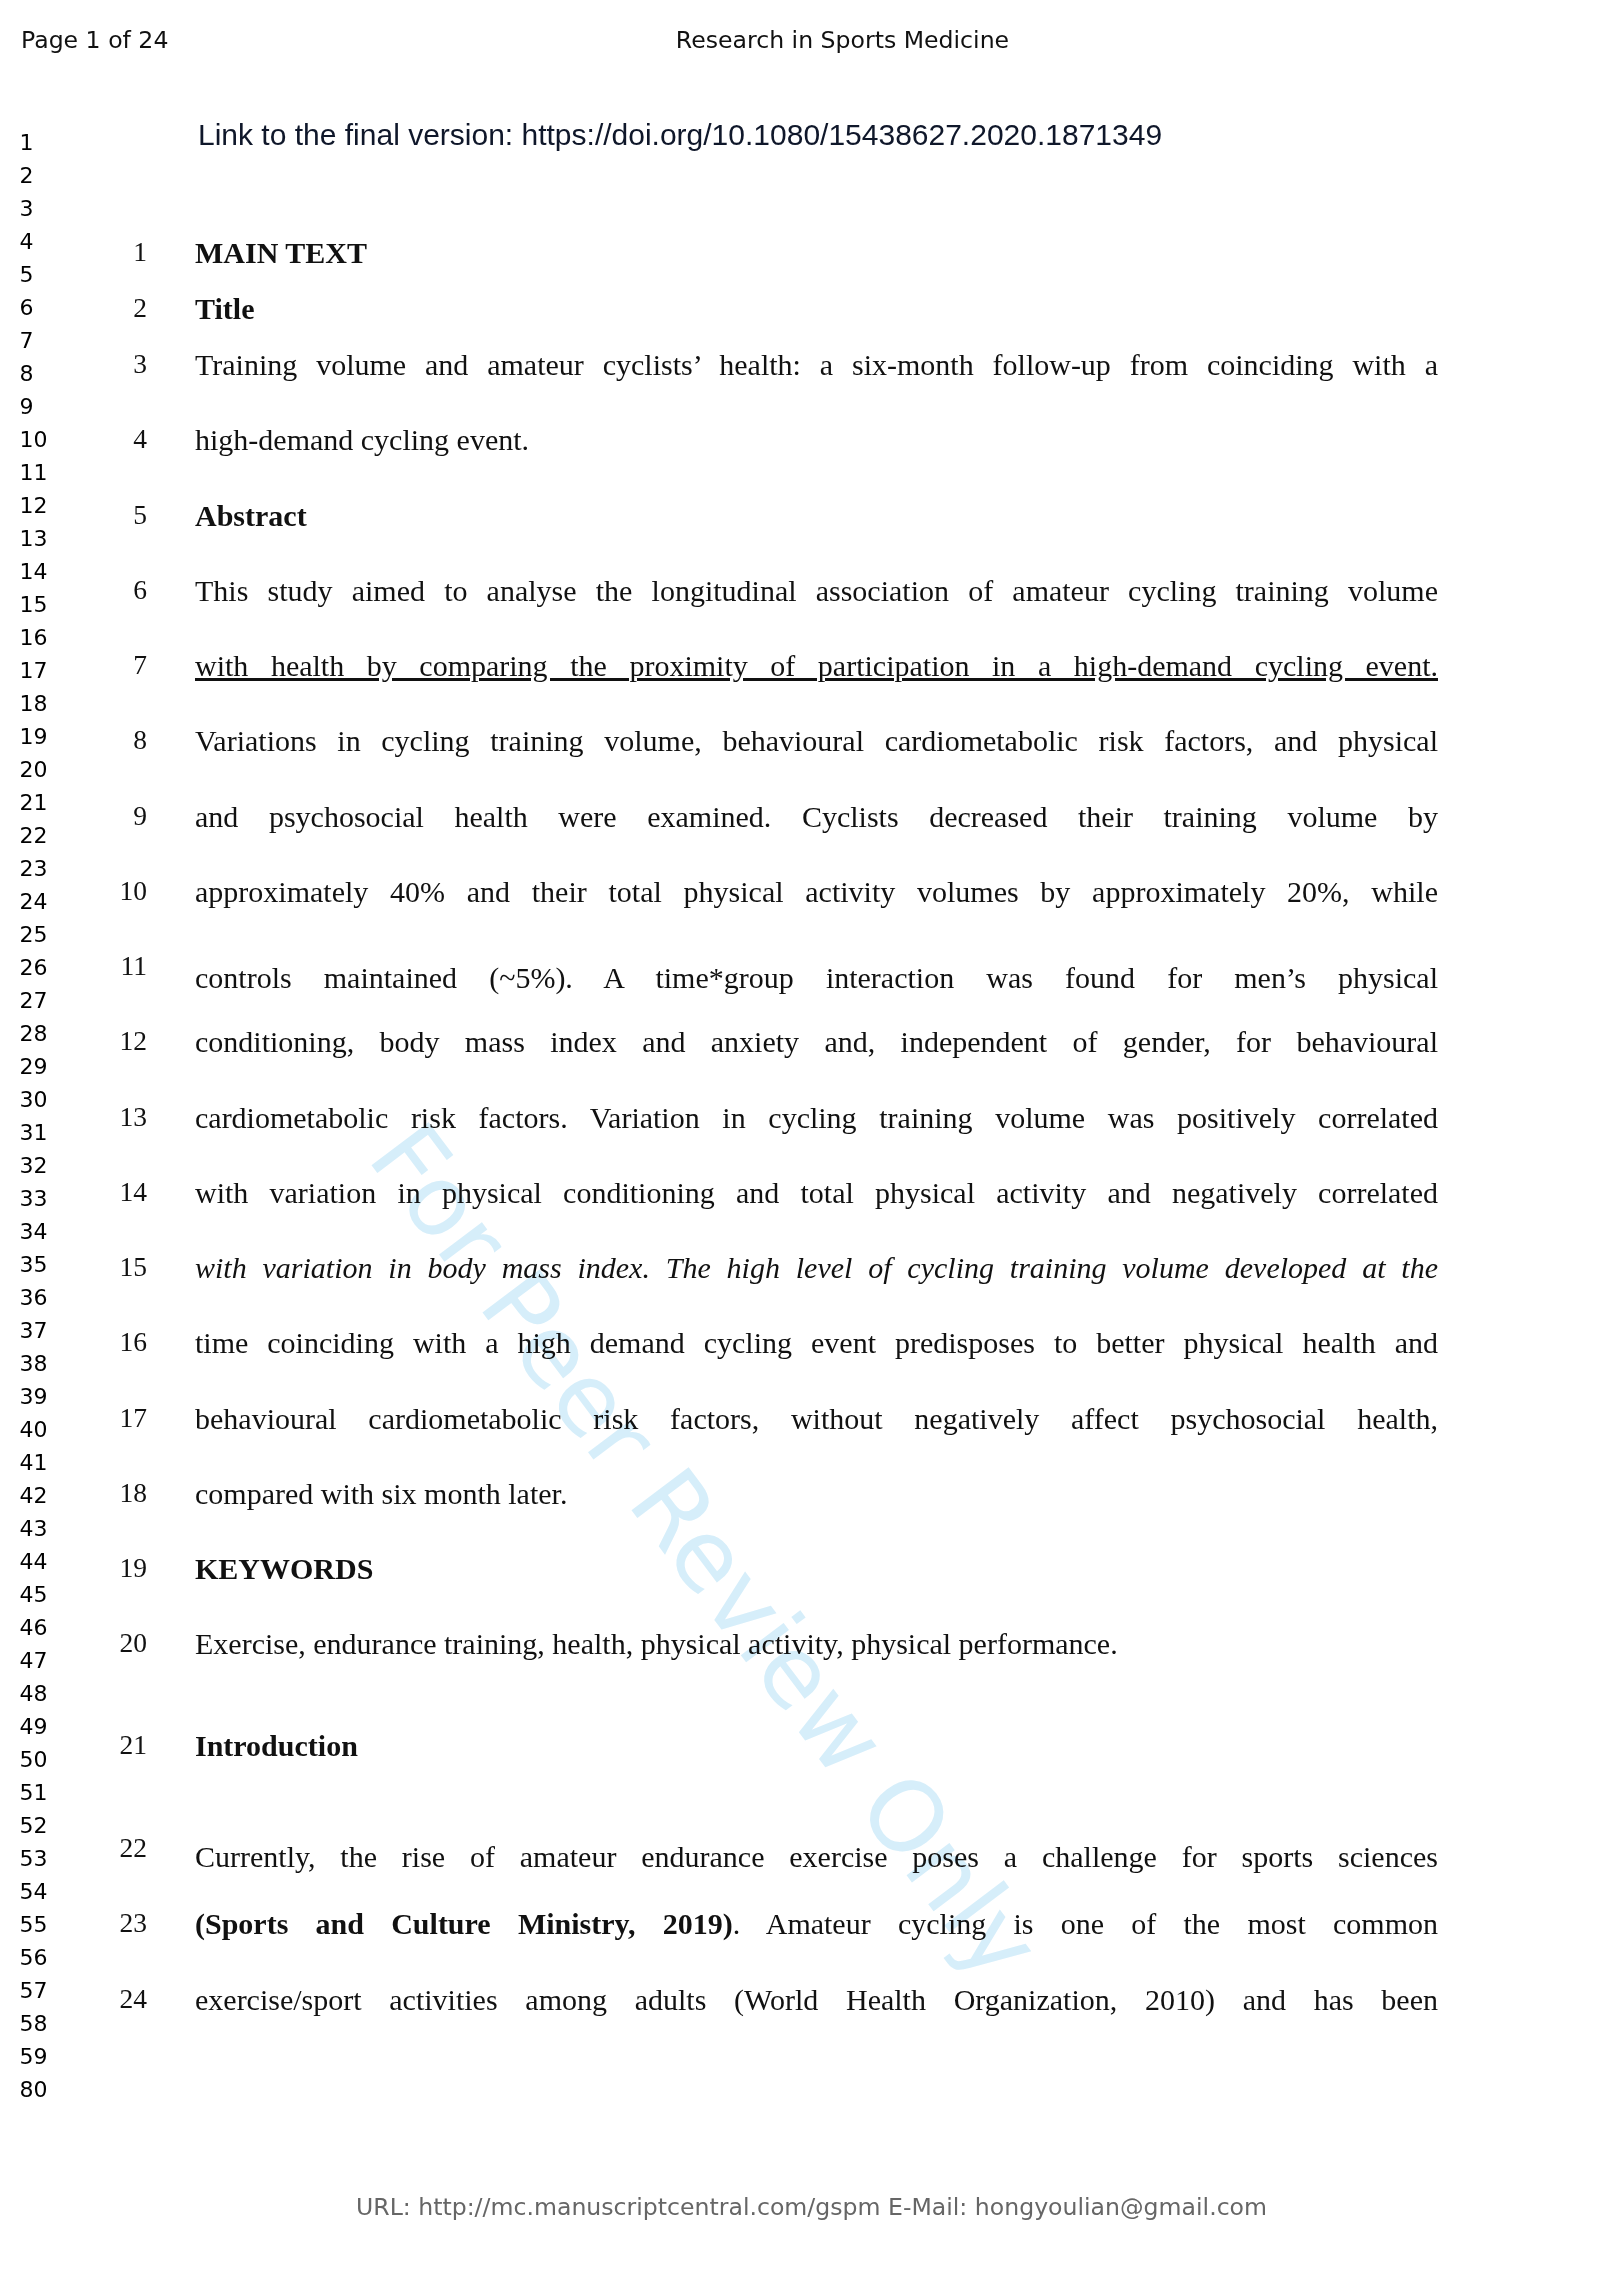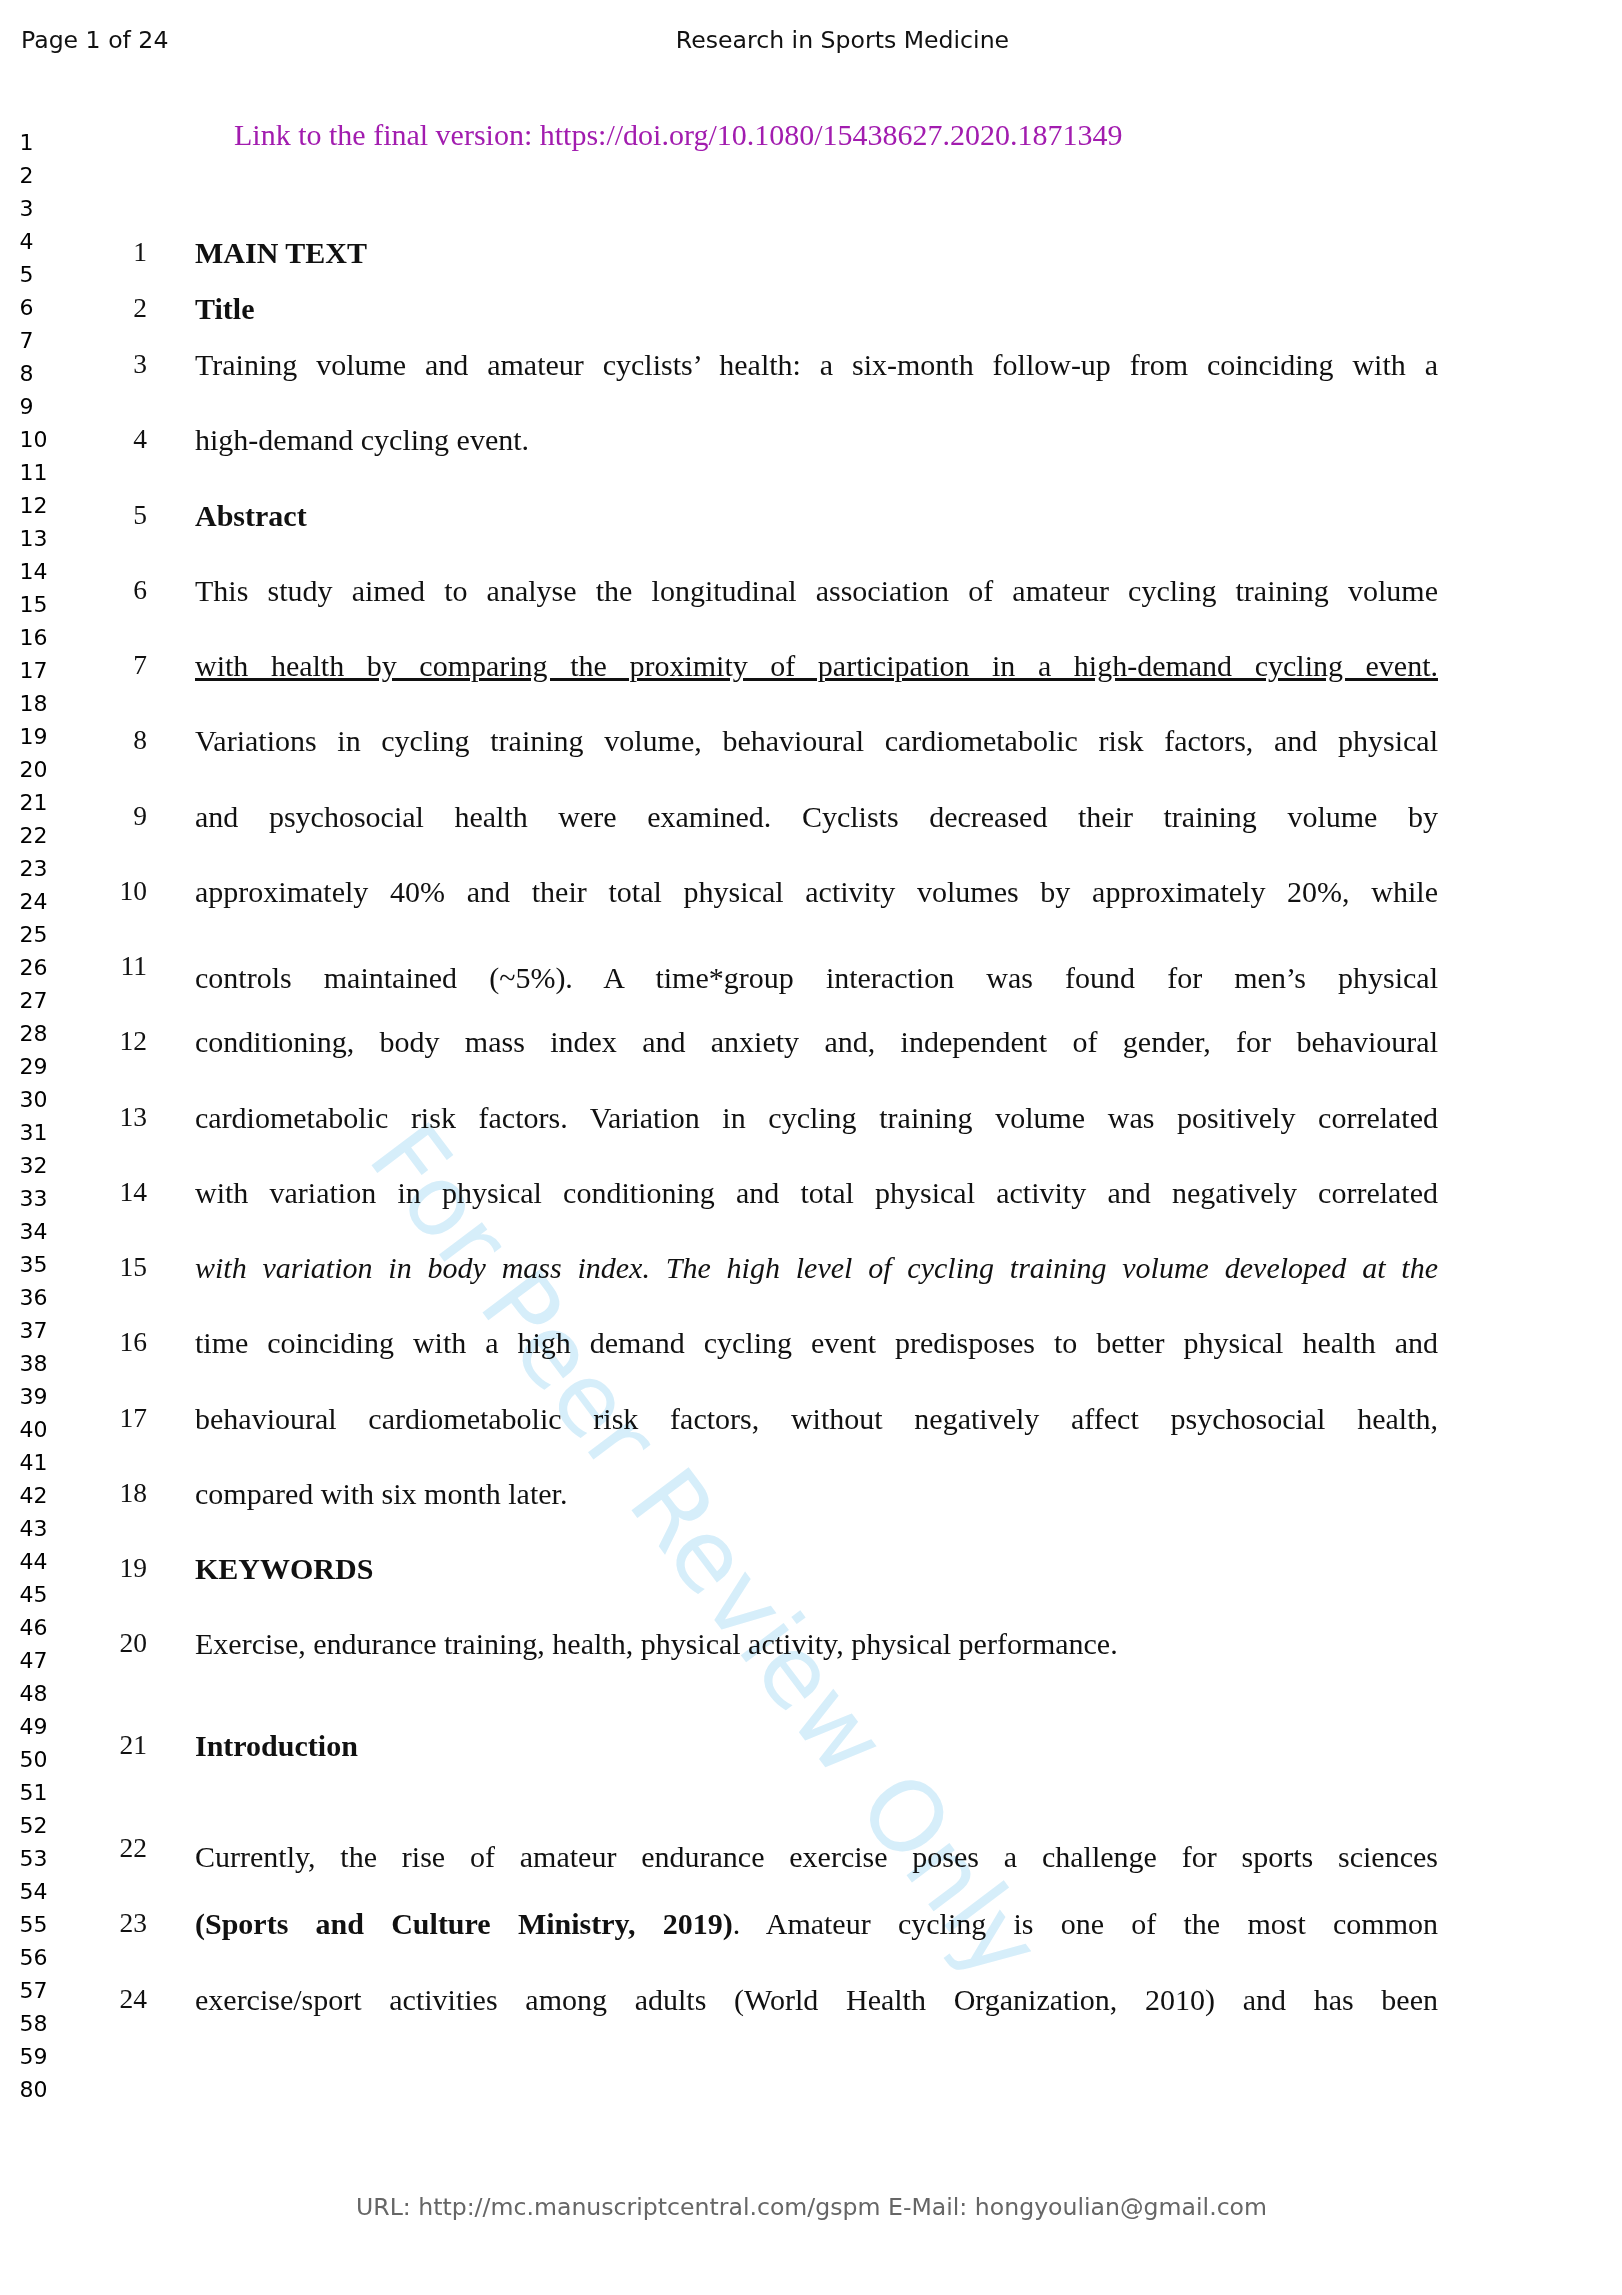--- a/index.html
+++ b/index.html
@@ -2,21 +2,21 @@
 <html style="font-size:10.5px"><head>
 <meta charset="utf-8">
 <style>
   html, body { margin: 0; padding: 0; background: #ffffff; }
   body { width: 1623px; height: 2295px; position: relative; overflow: hidden; }
   .hdr { position: absolute; top: 26px; font-family: "DejaVu Sans", sans-serif; font-size: 23.6px; color: #111; }
   .hdr-left { left: 21px; }
   .hdr-center { left: 0; width: 1623px; text-align: center; margin-left: 31px; }
   .margin-nums { position: absolute; left: 19.6px; top: 126px; width: 39px; }
   .margin-num { font-family: "DejaVu Sans", sans-serif; font-size: 22px; line-height: 33px; height: 33px; color: #000; }
-  .doi { position: absolute; left: 198px; top: 118px; font-family: Liberation Serif, serif; font-size: 30px; color: #a21caf; margin-left: 36px; }
+  .doi { position: absolute; left: 198px; top: 118px; font-family: Liberation Sans, sans-serif; font-size: 30px; color: #0f172a; }
   .line { position: absolute; left: 0; width: 1623px; height: 39px; }
   .ln { position: absolute; left: 98px; width: 49px; text-align: right; font-family: "Liberation Serif", serif; font-size: 27.5px; color: #111; }
   .txt { position: absolute; left: 195px; width: 1243px; font-family: "Liberation Serif", serif; font-size: 30px; color: #111; white-space: nowrap; }
   .txt.j { text-align: justify; text-align-last: justify; }
   .txt.b { font-weight: bold; }
   .cite { font-weight: bold; }
   .wm { position: absolute; left: 393px; top: 1080px; transform-origin: left center; transform: rotate(53deg);
         font-family: "DejaVu Sans", sans-serif; font-size: 98px; color: #d6eefa; white-space: nowrap; pointer-events: none; }
   .footer { position: absolute; top: 2193px; left: 0; width: 1623px; text-align: center;
             font-family: "DejaVu Sans", sans-serif; font-size: 23.6px; color: #666; }

